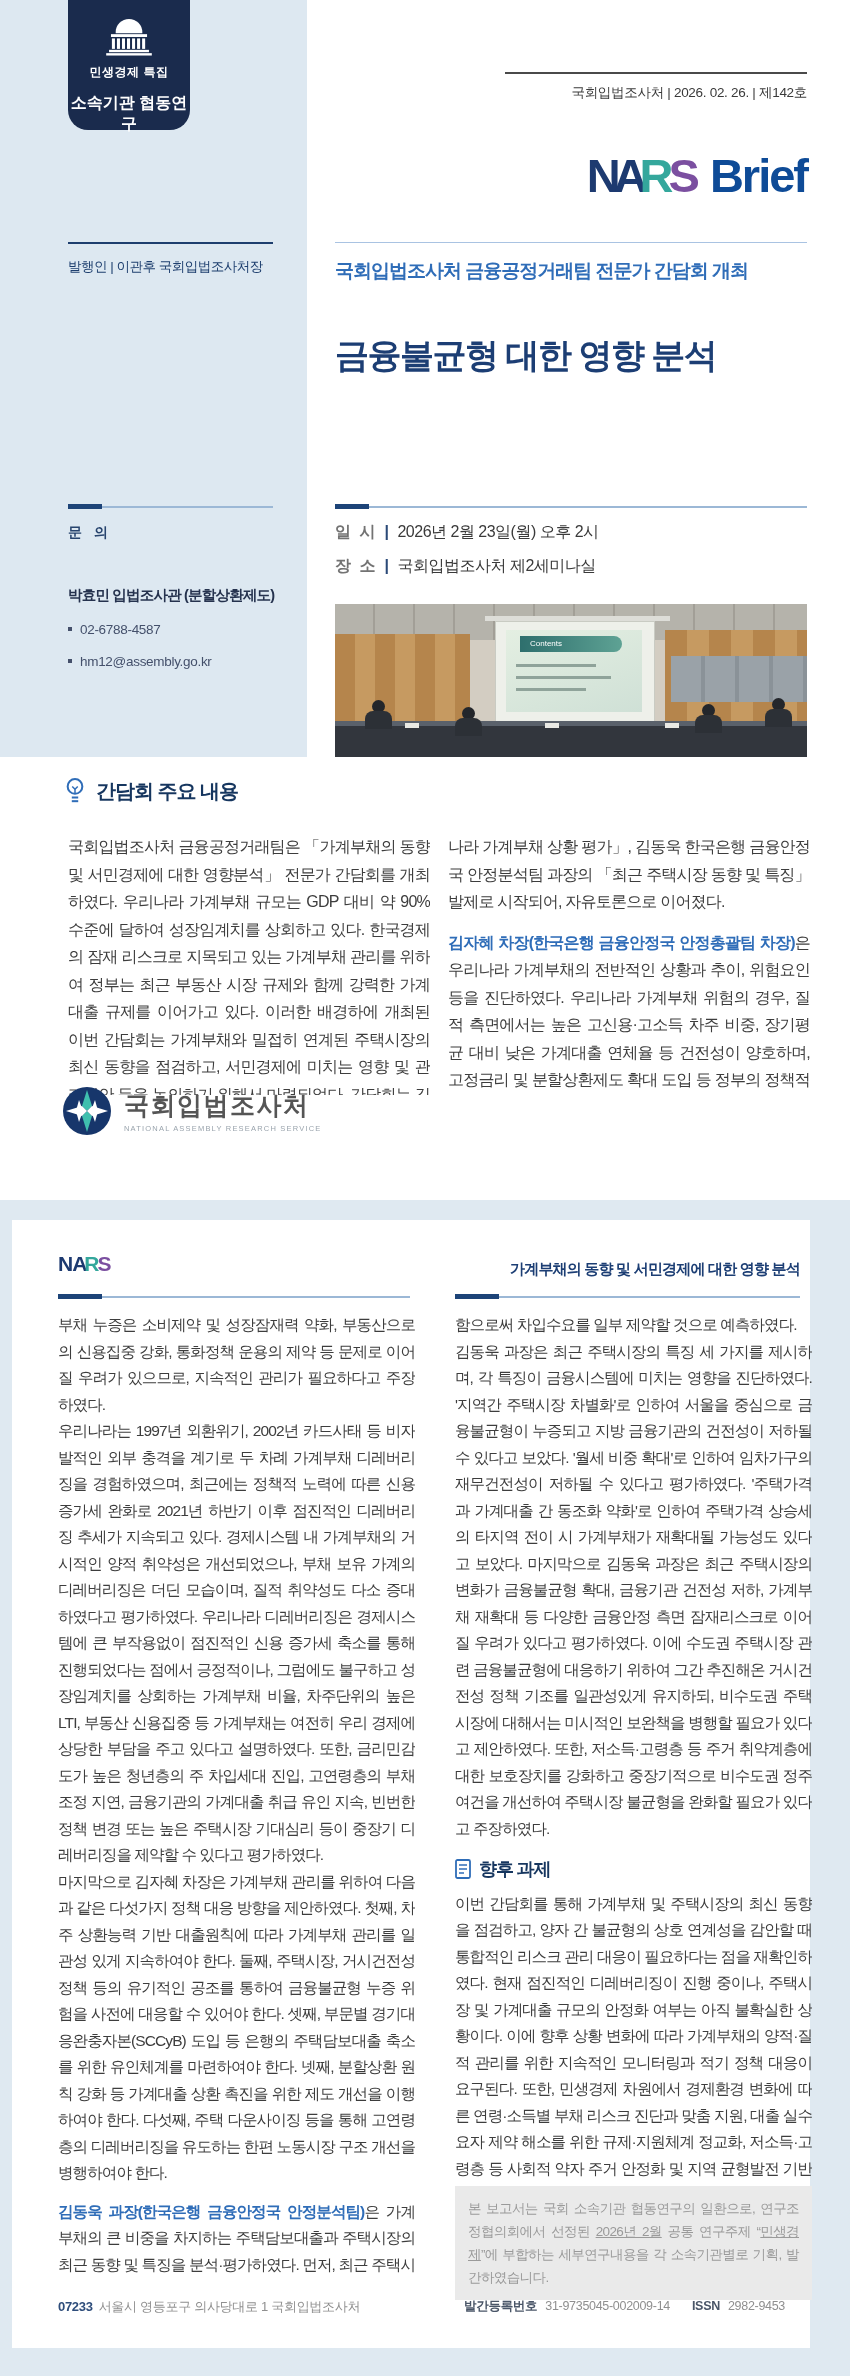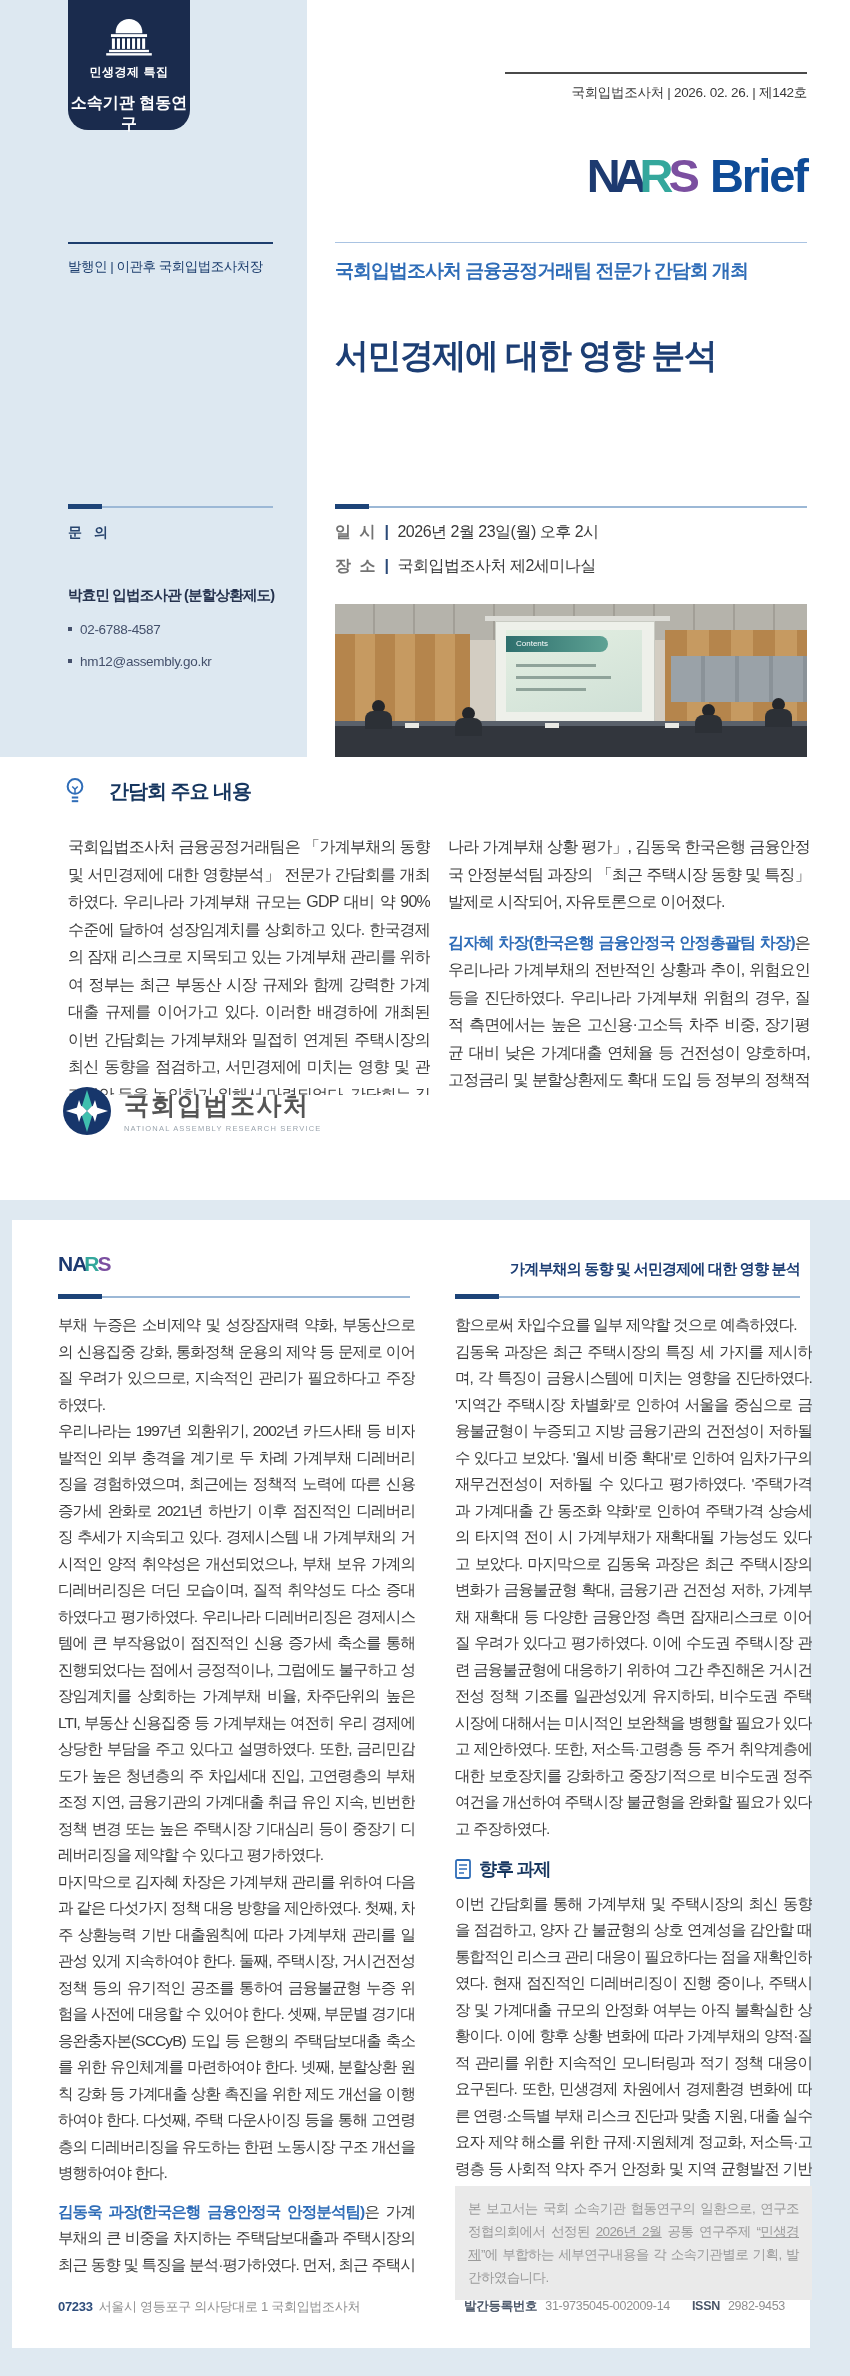--- a/index.html
+++ b/index.html
@@ -34,29 +34,29 @@
   .event-row .sep{color:#2b4a78; font-weight:bold; margin:0 9px 0 7px;}
   .photo{position:absolute; left:335px; top:604px; width:472px; height:153px; background:#8a8376; overflow:hidden;}
   .ph-ceiling{position:absolute; left:0; top:0; width:472px; height:38px; background:repeating-linear-gradient(90deg,#b5b3ab 0 38px,#a29f97 38px 40px), linear-gradient(#c2c0b8,#a8a59d);}
   .ph-backwall{position:absolute; left:120px; top:36px; width:230px; height:95px; background:#d3cdc2;}
   .ph-wood-l{position:absolute; left:0; top:30px; width:135px; height:105px; background:repeating-linear-gradient(90deg,#b5854c 0 20px,#c69a61 20px 40px);}
   .ph-wood-r{position:absolute; left:330px; top:26px; width:142px; height:112px; background:repeating-linear-gradient(90deg,#b5854c 0 22px,#c69a61 22px 44px);}
   .ph-acoustic{position:absolute; left:336px; top:52px; width:136px; height:46px; background:repeating-linear-gradient(90deg,#9aa2a8 0 30px,#8a9298 30px 34px);}
   .ph-screenbar{position:absolute; left:150px; top:12px; width:185px; height:5px; background:#ddddd8;}
   .ph-screen{position:absolute; left:160px; top:17px; width:158px; height:100px; background:#eef0ea; border:1px solid #c9cbc3;}
   .ph-slide{position:absolute; left:10px; top:8px; width:136px; height:82px; background:linear-gradient(160deg,#e4efe2,#cfe0d6);}
-  .ph-slidehead{position:absolute; left:0; top:6px; width:92px; height:16px; background:linear-gradient(90deg,#2e6f6d,#5ea294); border-radius:0 8px 8px 0; color:#fff; font-size:8px; line-height:16px; padding-left:10px;}
+  .ph-slidehead{position:absolute; left:14px; top:6px; width:92px; height:16px; background:linear-gradient(90deg,#2e6f6d,#5ea294); border-radius:0 8px 8px 0; color:#fff; font-size:8px; line-height:16px; padding-left:10px;}
   .ph-sline{position:absolute; left:10px; height:3px; background:#8fa39a;}
   .ph-tables{position:absolute; left:0; top:122px; width:472px; height:31px; background:#32363d;}
   .ph-tabletop{position:absolute; left:0; top:117px; width:472px; height:8px; background:#5a616b;}
   .ph-paper{position:absolute; width:14px; height:5px; background:#e9e9e4; top:119px;}
   .ph-person{position:absolute;}
   .ph-person .head{position:absolute; left:7px; top:0; width:13px; height:13px; border-radius:50%; background:#23262b;}
   .ph-person .body{position:absolute; left:0; top:11px; width:27px; height:18px; border-radius:8px 8px 0 0; background:#2c3036;}
-  .sec-head{position:absolute; display:flex; align-items:center; gap:23px;text-align:center;}
+  .sec-head{position:absolute; display:flex; align-items:center; gap:10px;text-align:center;}
   .sec-head .t{font-size:20px; font-weight:800; color:#16365f; letter-spacing:-1px;}
   .bodycol{position:absolute; width:362px; font-size:16px; line-height:27.5px; color:#3d3d3d; text-align:justify; letter-spacing:-0.8px; overflow:hidden;}
   .bodycol p{margin:0 0 2px 0;}
   .bodycol p.gap{margin-top:13px;}
   .lead{font-weight:bold; color:#2f6db8;}
   .orglogo{position:absolute; left:62px; top:1086px; display:flex; align-items:center; gap:12px;}
   .orglogo .kname{font-size:25px; font-weight:800; color:#555; letter-spacing:1.5px;}
   .orglogo .ename{font-size:7.5px; color:#9aa4ad; letter-spacing:1.2px; margin-top:2px;}
   .page2{position:absolute; left:12px; top:1220px; width:798px; height:1128px; background:#ffffff;}
   .nars2{position:absolute; left:46px; top:32px; font-size:21px; font-weight:800; letter-spacing:-1px;}
@@ -122,21 +122,21 @@
     <div class="masthead">국회입법조사처 | 2026. 02. 26. | 제142호</div>
 
     <div class="narsbrief">
       <span class="n">N</span><span class="a">A</span><span class="r">R</span><span class="s">S</span><span class="brief">Brief</span>
     </div>
 
     <div class="title-line"></div>
     <div class="subtitle">국회입법조사처 금융공정거래팀 전문가 간담회 개최</div>
     <div class="title">
       <br>
-      <span>서민경제에 대한 영향 분석</span>
+      <span>금융불균형 대한 영향 분석</span>
     </div>
 
     <div class="divider" style="left:335px; top:504px; width:472px;">
       <span class="thin"></span>
       <span class="thick"></span>
     </div>
     <div class="event-row" style="left:335px; top:522px;">
       <span class="lab">일 시</span><span class="sep">|</span><span>2026년 2월 23일(월) 오후 2시</span>
     </div>
     <div class="event-row" style="left:335px; top:556px;">

